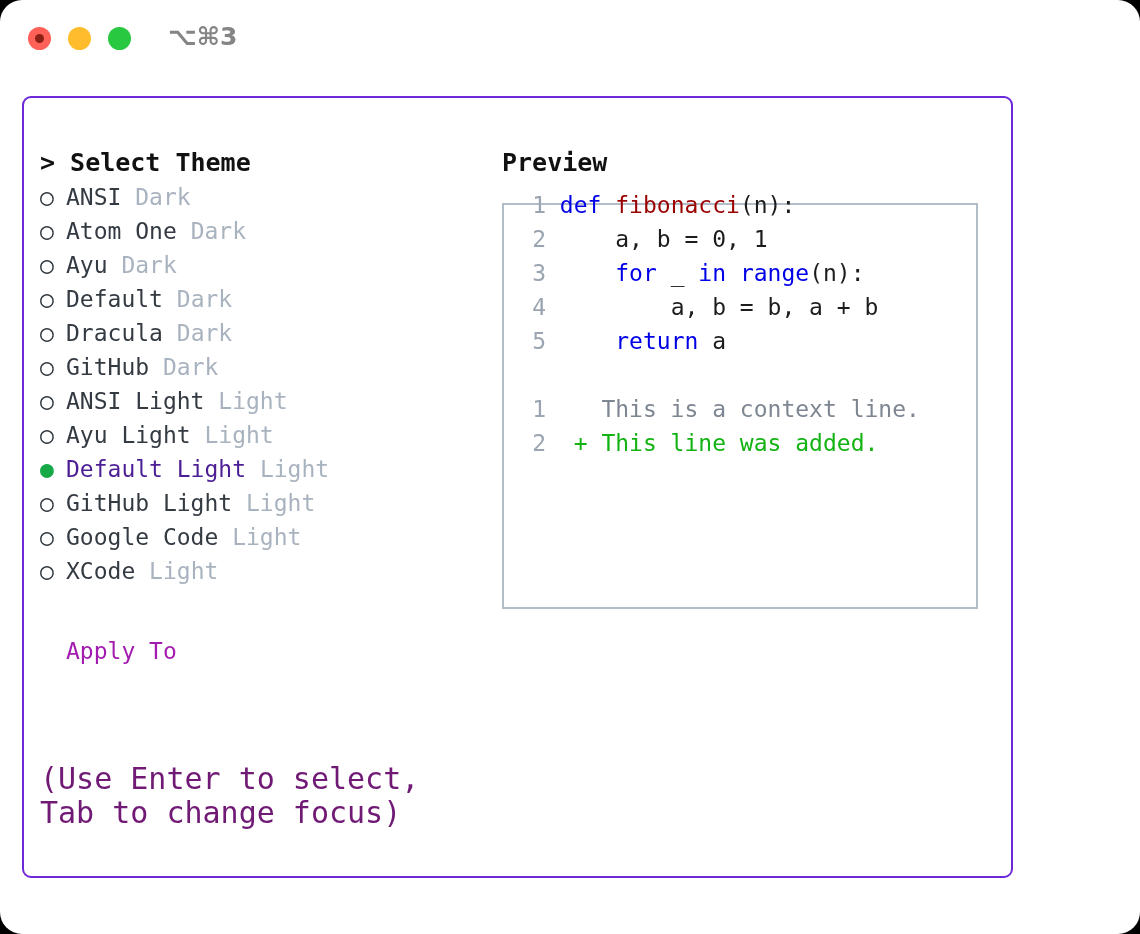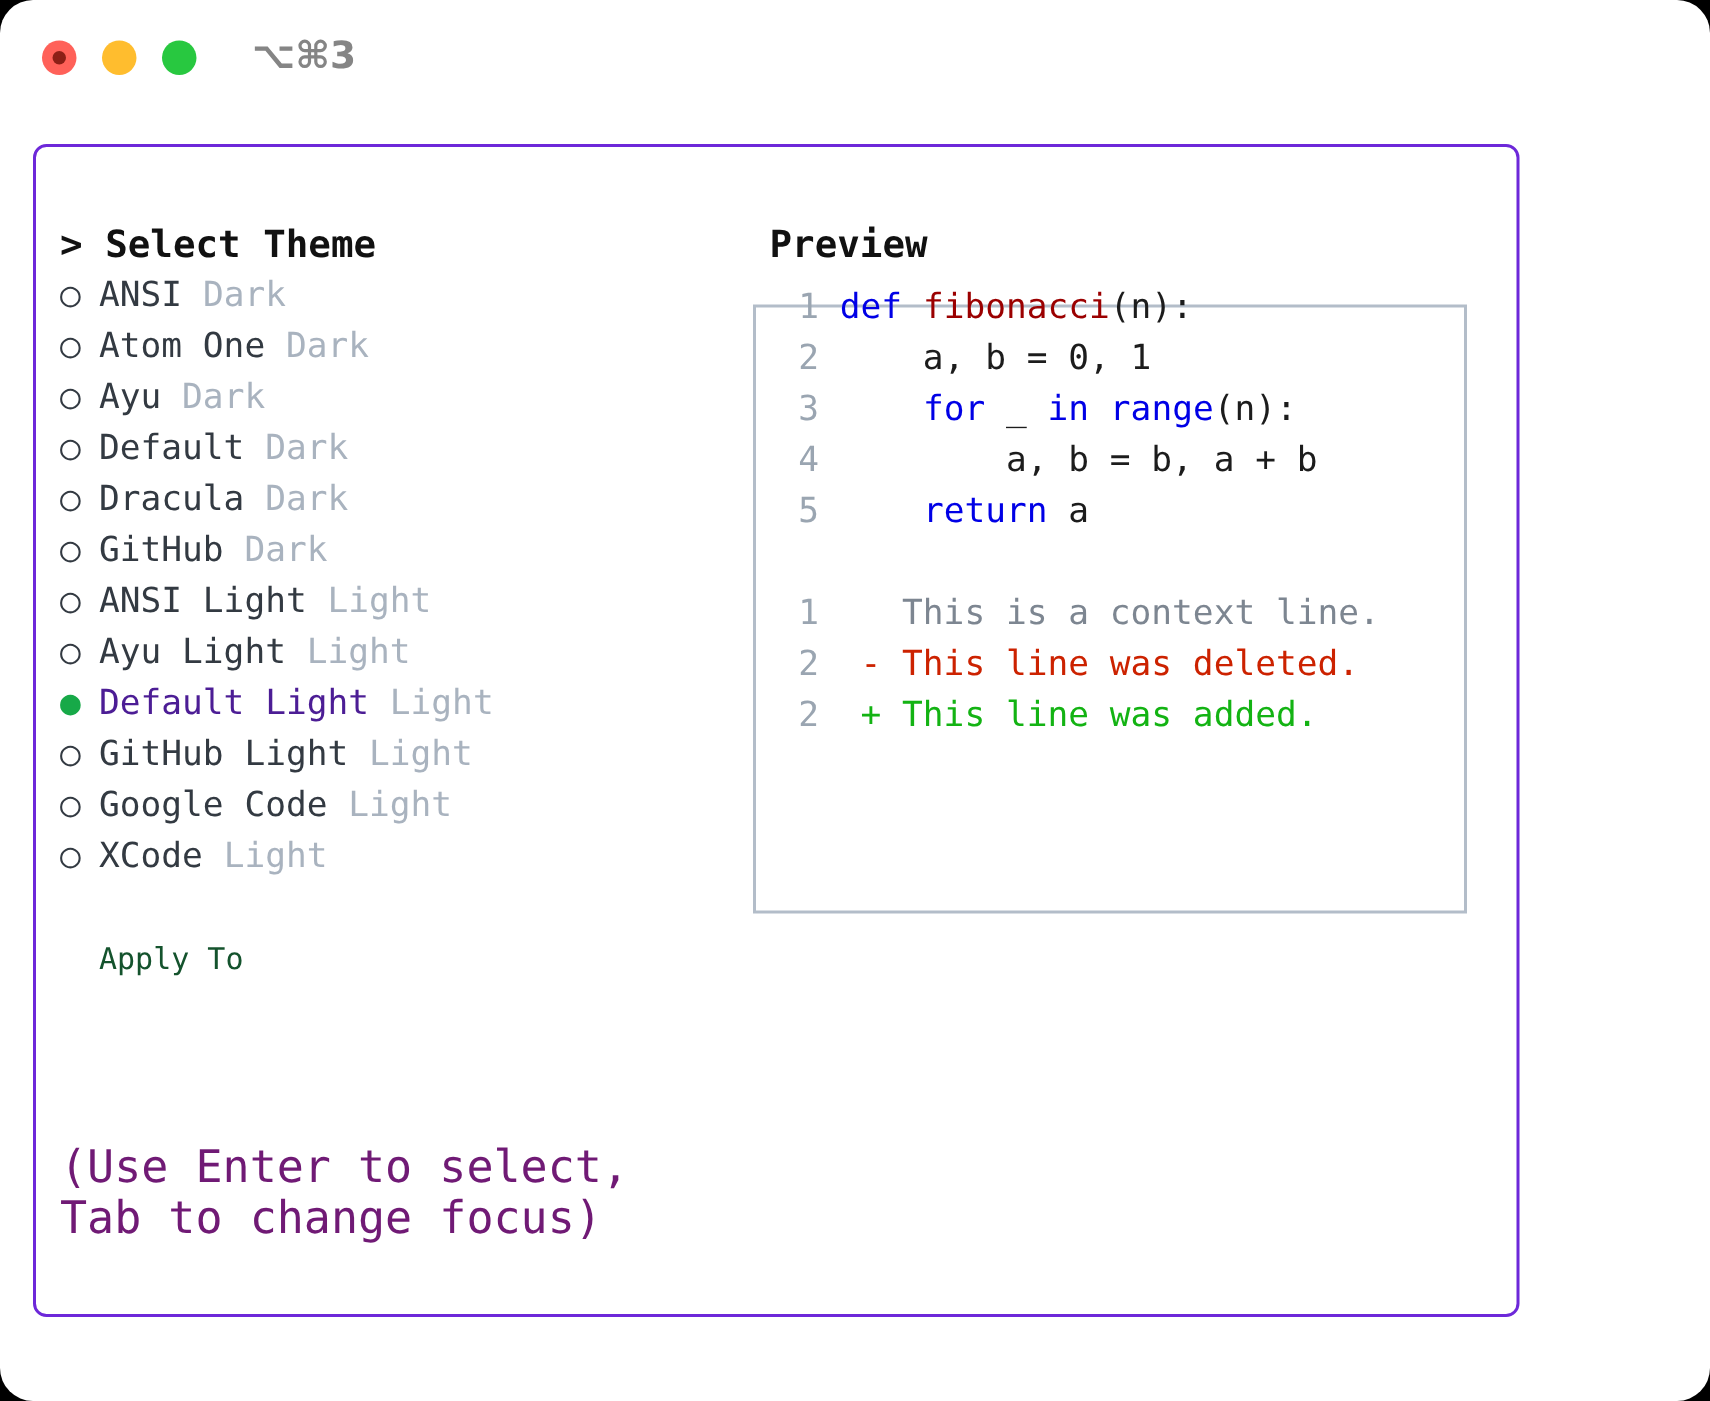--- a/index.html
+++ b/index.html
@@ -104,24 +104,25 @@
   .bullet.off { color: #333a42; }
   .bullet.on  { color: #17a948; }
   .row.selected .name { color: #4c1d95; }
   .name { color: #333a42; }
   .kind { color: #a9b3bf; }
 
   .spacer { height: 34px; }
   .subhdr {
     height: 34px;
     line-height: 34px;
-    font-size: 20px;
-    color: #14532d;
+    font-size: 23px;
+    color: #a21caf;
     padding-left: 26px;
     white-space: pre;
+    margin-top: 12px;
   }
 
   #hint {
     position: absolute;
     left: 16px;
     top: 664px;
     width: 400px;
     font-size: 30px;
     line-height: 34px;
     color: #701a75;
@@ -134,21 +135,20 @@
     left: 478px;
     top: 48px;
     width: 500px;
   }
   #preview-title {
     font-size: 25px;
     font-weight: bold;
     color: #111111;
     height: 34px;
     line-height: 34px;
-    margin-left: 11px;
   }
   #preview-box {
     position: absolute;
     left: 0;
     top: 57px;
     width: 476px;
     height: 406px;
     border: 2px solid #b3bdc9;
     box-sizing: border-box;
     background: #ffffff;
@@ -220,19 +220,18 @@
       <div id="preview-title">Preview</div>
       <div id="preview-box"></div>
       <div id="code-area">
           <div class="cline"><span class="lnum">1</span> <span class="k">def </span><span class="fn">fibonacci</span><span class="p">(n):</span></div>
           <div class="cline"><span class="lnum">2</span> <span class="p">    a, b = 0, 1</span></div>
           <div class="cline"><span class="lnum">3</span> <span class="p">    </span><span class="k">for </span><span class="p">_ </span><span class="k">in </span><span class="k">range</span><span class="p">(n):</span></div>
           <div class="cline"><span class="lnum">4</span> <span class="p">        a, b = b, a + b</span></div>
           <div class="cline"><span class="lnum">5</span> <span class="p">    </span><span class="k">return </span><span class="p">a</span></div>
           <div class="gap"></div>
           <div class="cline"><span class="lnum">1</span><span class="ctx">    This is a context line.</span></div>
-          <div class="cline"><span class="lnum">2</span><span class="del">  - This line was deleted.</span></div>
           <div class="cline"><span class="lnum">2</span><span class="add">  + This line was added.</span></div>
         </div>
     </div>
 
   </div>
 </div>
 
 </body></html>

